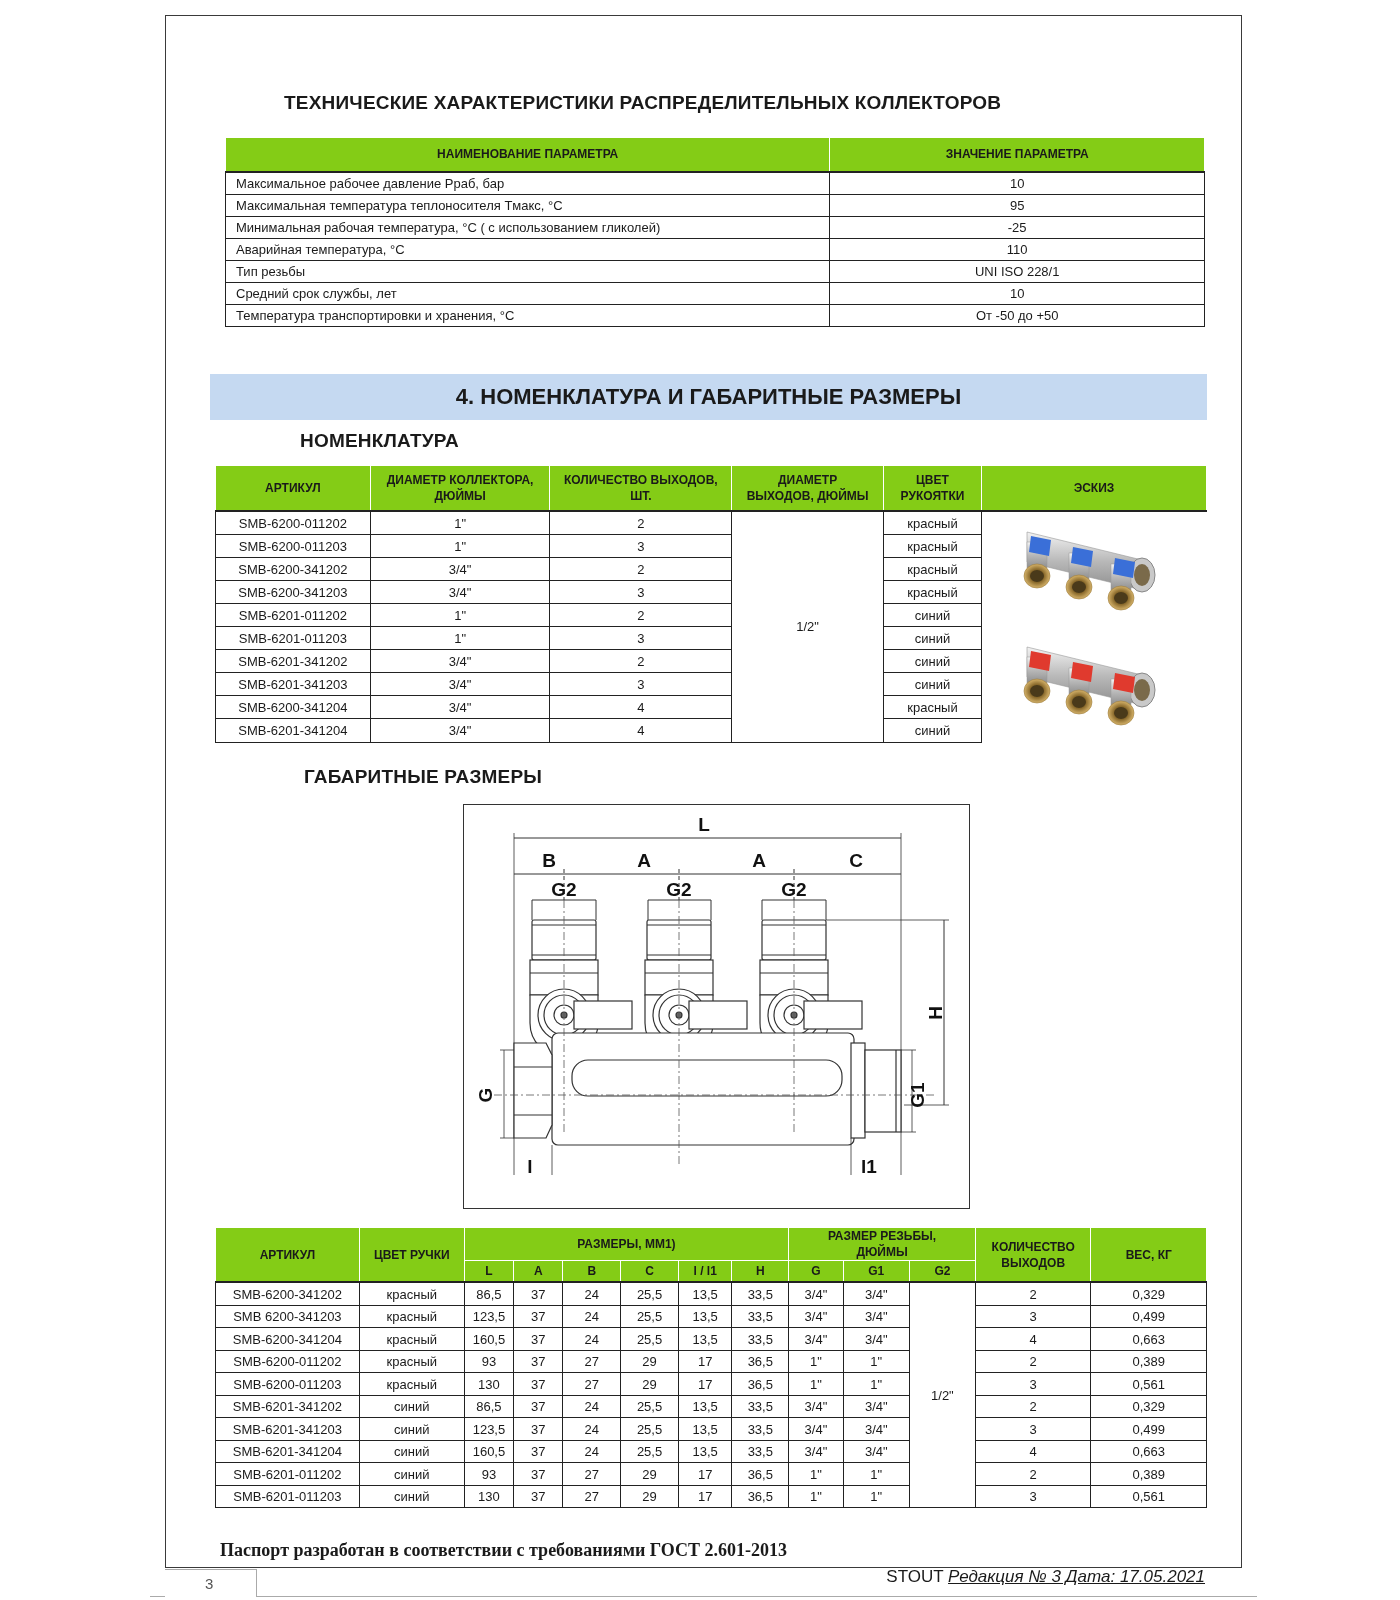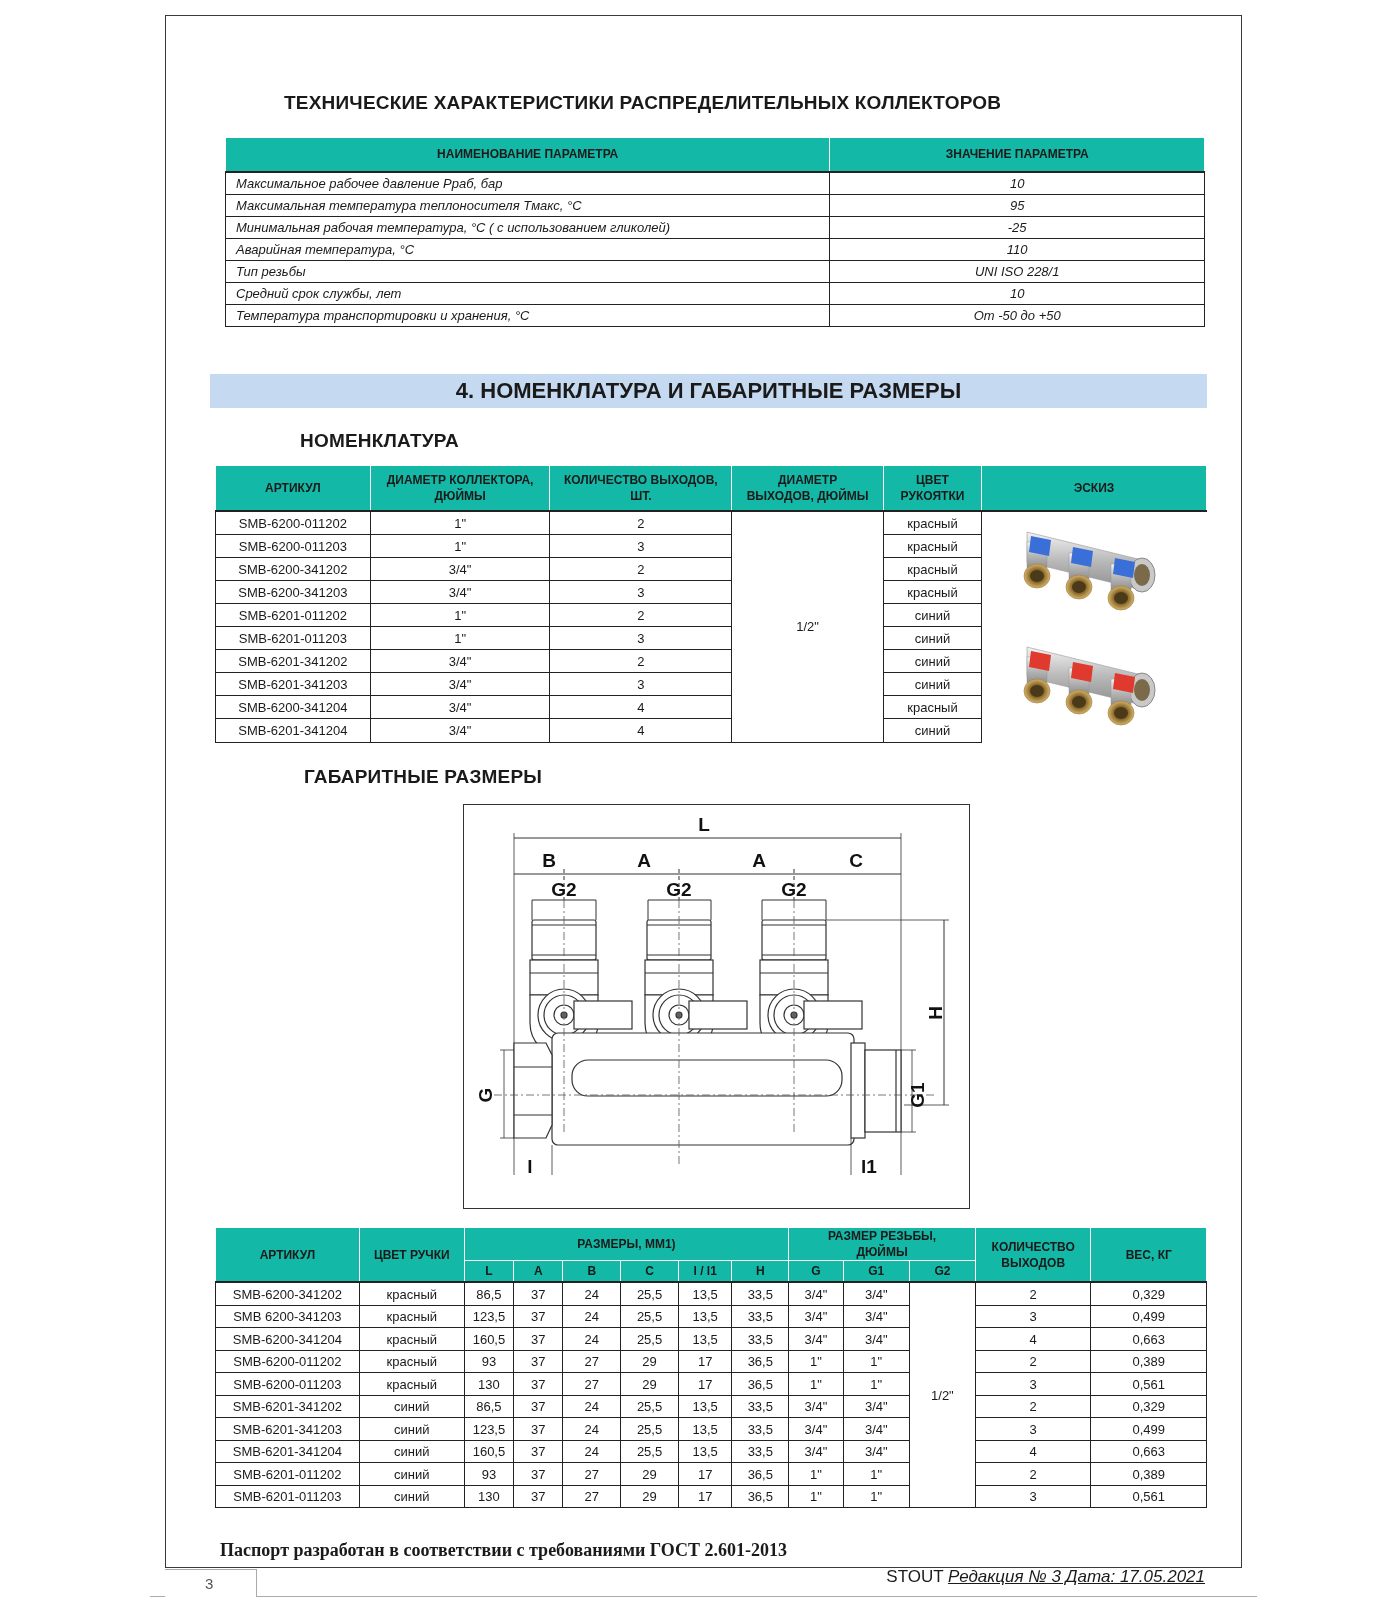--- a/index.html
+++ b/index.html
@@ -2,30 +2,30 @@
 <html><head>
 <meta charset="utf-8">
 <style>
   html, body { margin:0; padding:0; background:#ffffff; }
   body { width:1400px; height:1600px; position:relative; overflow:hidden;
          font-family:"Liberation Sans", sans-serif; color:#1a1a1a; }
   .page-frame { position:absolute; left:165px; top:15px; width:1077px; height:1553px;
                 border:1.5px solid #3a3a3a; box-sizing:border-box; }
   .abs { position:absolute; }
   .h-title { font-family:"Liberation Sans", sans-serif; font-weight:bold; font-size:19px; letter-spacing:0.2px; }
-  .section-band { position:absolute; left:210px; top:374px; width:997px; height:34px; background:#c5d9f1;
+  .section-band { position:absolute; left:210px; top:374px; width:997px; height:46px; background:#c5d9f1;
                   display:flex; align-items:center; justify-content:center; font-weight:bold; font-size:22px; }
   table { border-collapse:collapse; position:absolute; font-family:"Liberation Sans", sans-serif; }
-  th { background:#14b8a6; font-weight:bold; font-size:12px; text-align:center; line-height:1.35;
+  th { background:#84cc16; font-weight:bold; font-size:12px; text-align:center; line-height:1.35;
        border-left:1px solid #ffffff; border-right:1px solid #ffffff; padding:0 12px; }
   td { border:1.5px solid #222; font-size:13px; text-align:center; padding:0 4px; height:20px; }
   td.left { text-align:left; padding-left:10px; }
   .spec-table { left:225px; top:138px; width:980px; }
   .spec-table th { height:33px; border-bottom:2px solid #222; }
-  .spec-table td { height:21px;font-style:italic; }
+  .spec-table td { height:21px; }
   .nom-table { left:215px; top:466px; width:992px; }
   .nom-table th { height:44px; border-bottom:2px solid #222; }
   .nom-table td { height:21.5px; }
   .dim-table { left:215px; top:1228px; width:992px; }
   .dim-table th { height:20px; }
   .dim-table thead tr:last-child th { border-bottom:2px solid #222; border-top:1px solid #ffffff; }
   .dim-table td { height:21.5px; font-size:13px; }
   .diagram-box { position:absolute; left:463px; top:804px; width:507px; height:405px;
                  border:1.5px solid #333; box-sizing:border-box; background:#fff; }
   .footer-note { position:absolute; left:220px; top:1540px; font-family:"Liberation Serif", serif;

